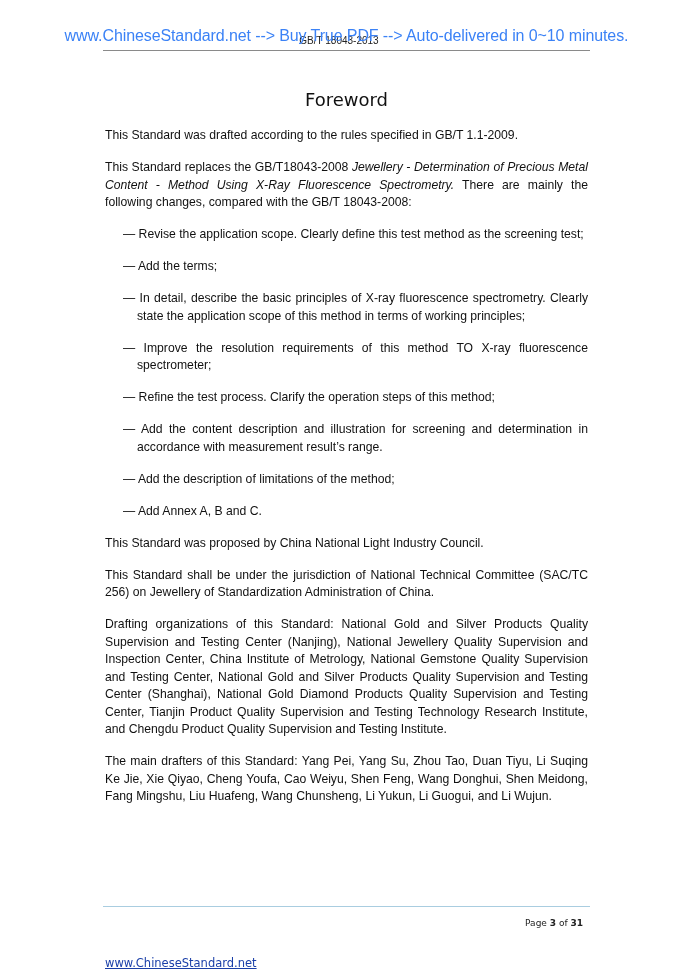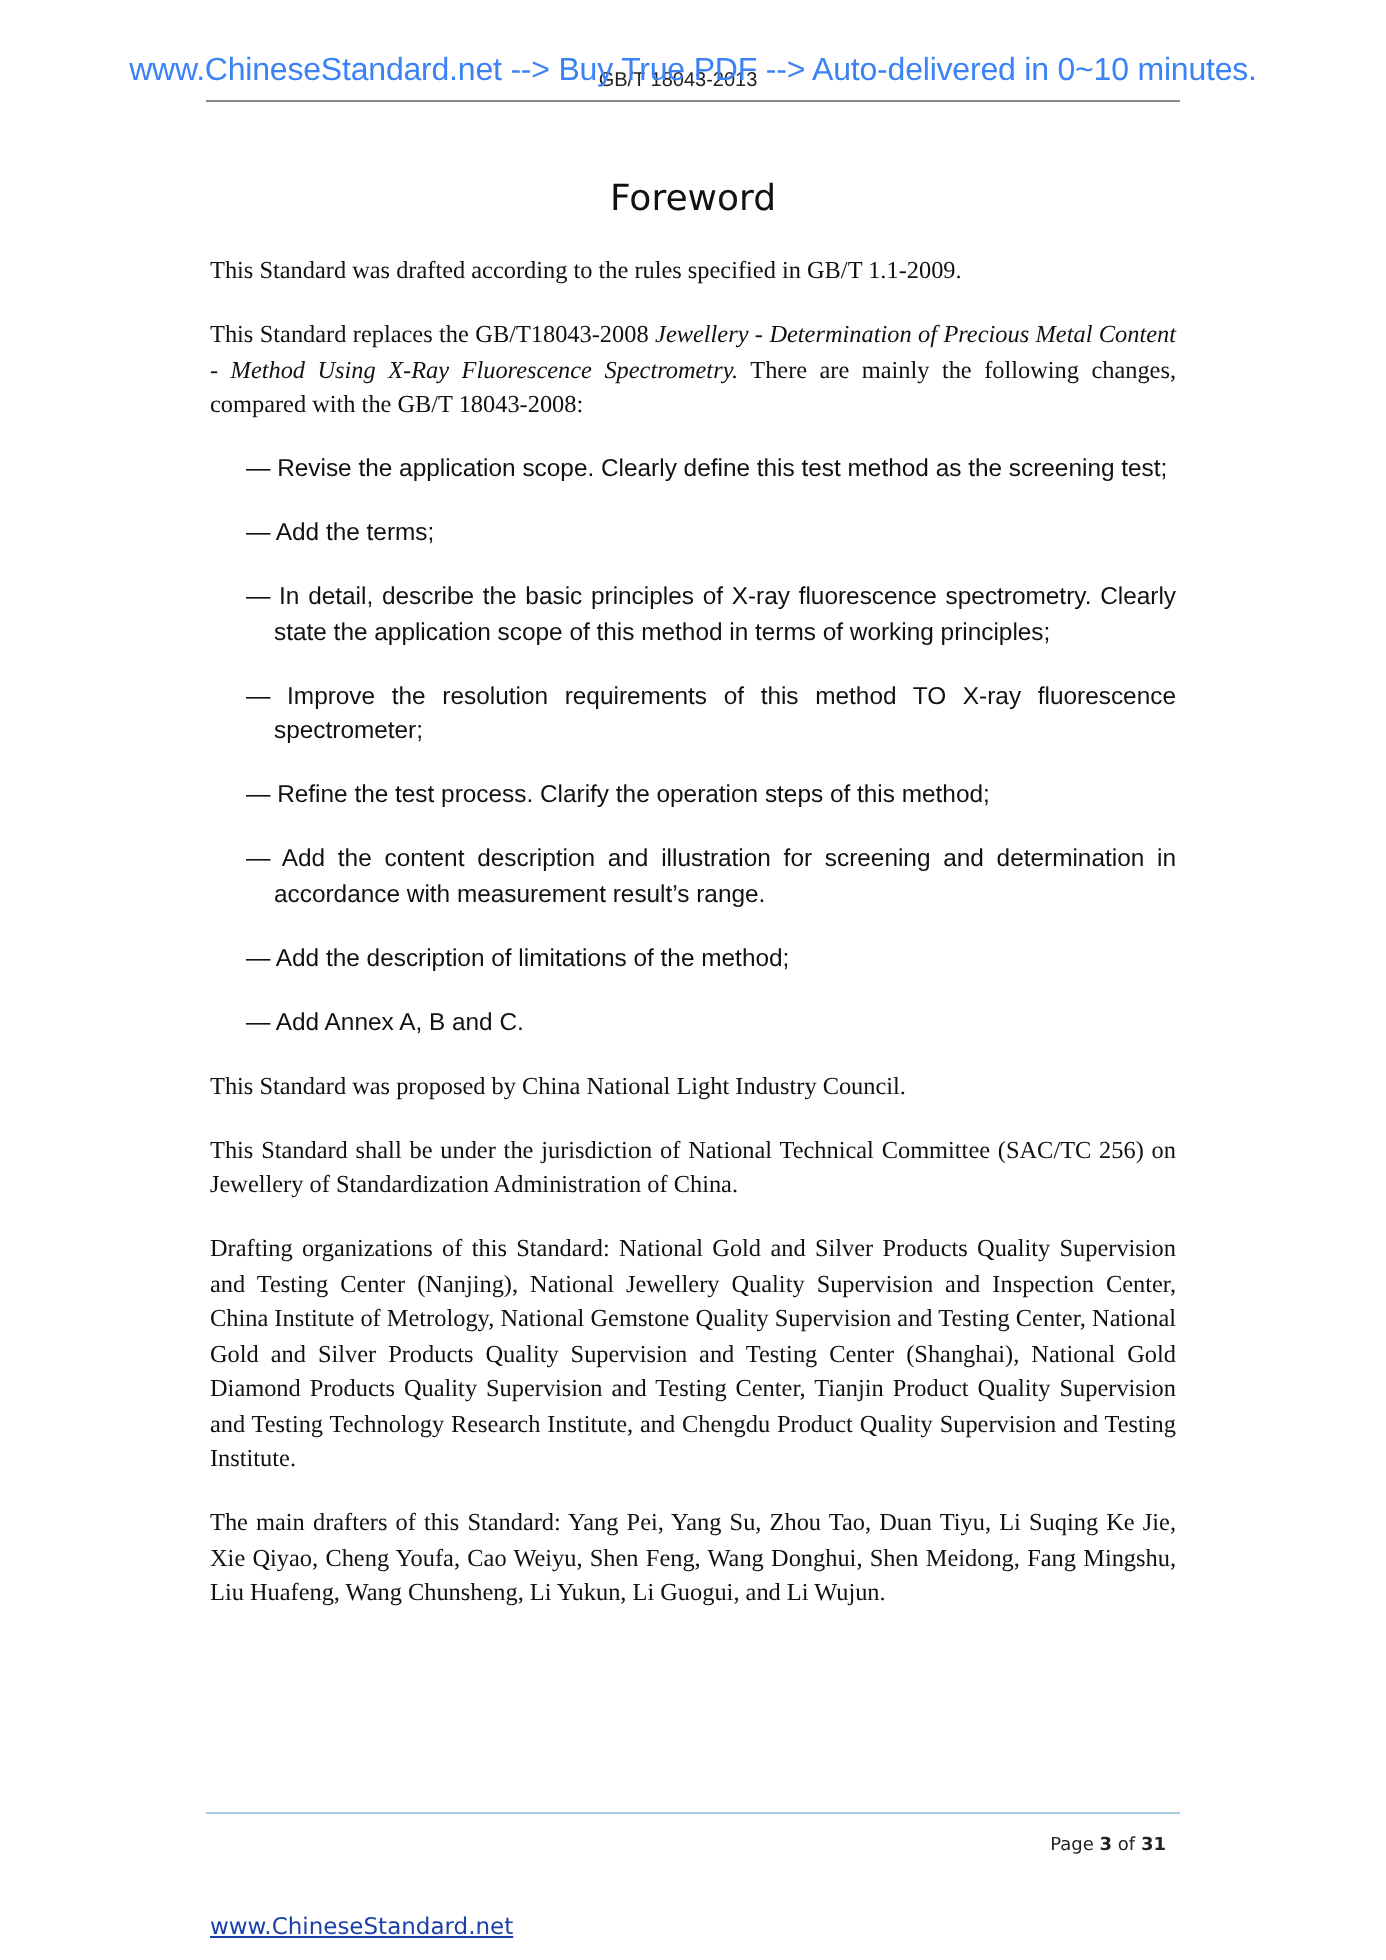--- a/index.html
+++ b/index.html
@@ -9,21 +9,21 @@
             color: #3b82f6; font-size: 16px; font-family: "Liberation Sans", sans-serif;
             z-index: 2; white-space: nowrap; letter-spacing: -0.1px; }
   .doc-id { position: absolute; top: 35px; left: 0; width: 678px; text-align: center;
             font-size: 10px; color: #222; font-family: Liberation Sans, sans-serif; z-index: 1; }
   .header-rule { position: absolute; top: 50px; left: 103px; width: 487px; height: 1px;
                  background: #8a8a8a; }
   .title { position: absolute; top: 89px; left: 0; width: 693px; text-align: center;
            font-size: 18px; color: #111; font-family: "DejaVu Sans", sans-serif; }
   .content { position: absolute; top: 127px; left: 105px; width: 483px;
              font-size: 12.2px; line-height: 17.5px; }
-  .content p { margin: 0 0 14.5px 0; text-align: justify; font-family: Liberation Serif, serif; }
+  .content p { margin: 0 0 14.5px 0; text-align: justify; }
   .content em { font-style: italic; }
   .bullets { margin: 0 0 14.5px 0; padding: 0; list-style: none; }
   .bullets li { margin: 0 0 14.5px 18px; padding-left: 14px; text-indent: -14px; text-align: justify; }
   .footer-rule { position: absolute; top: 906px; left: 103px; width: 487px; height: 1px;
                  background: #a9cde0; }
   .footer-link { position: absolute; top: 956px; left: 105px; font-size: 11.5px;
                  color: #1a3fa8; text-decoration: underline; font-family: "DejaVu Sans", sans-serif; }
   .footer-page { position: absolute; top: 918px; right: 110px; font-size: 9px;
                  color: #222; font-family: "DejaVu Sans", sans-serif; }
   .footer-page b { font-weight: bold; }

